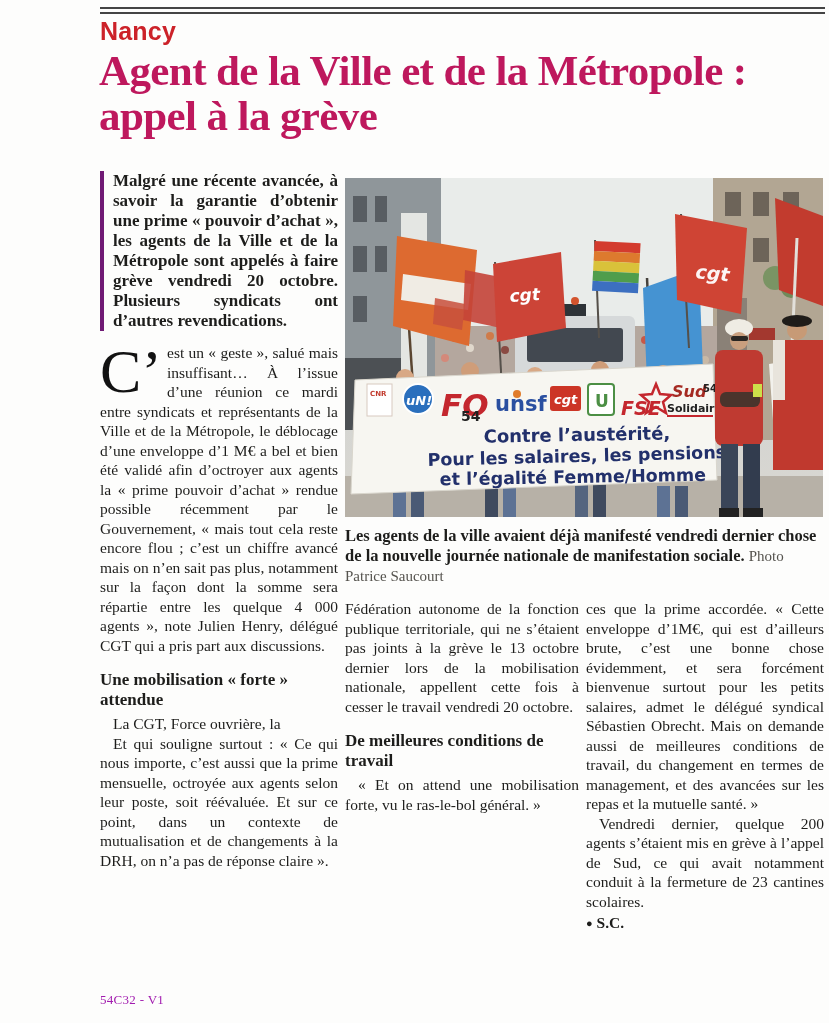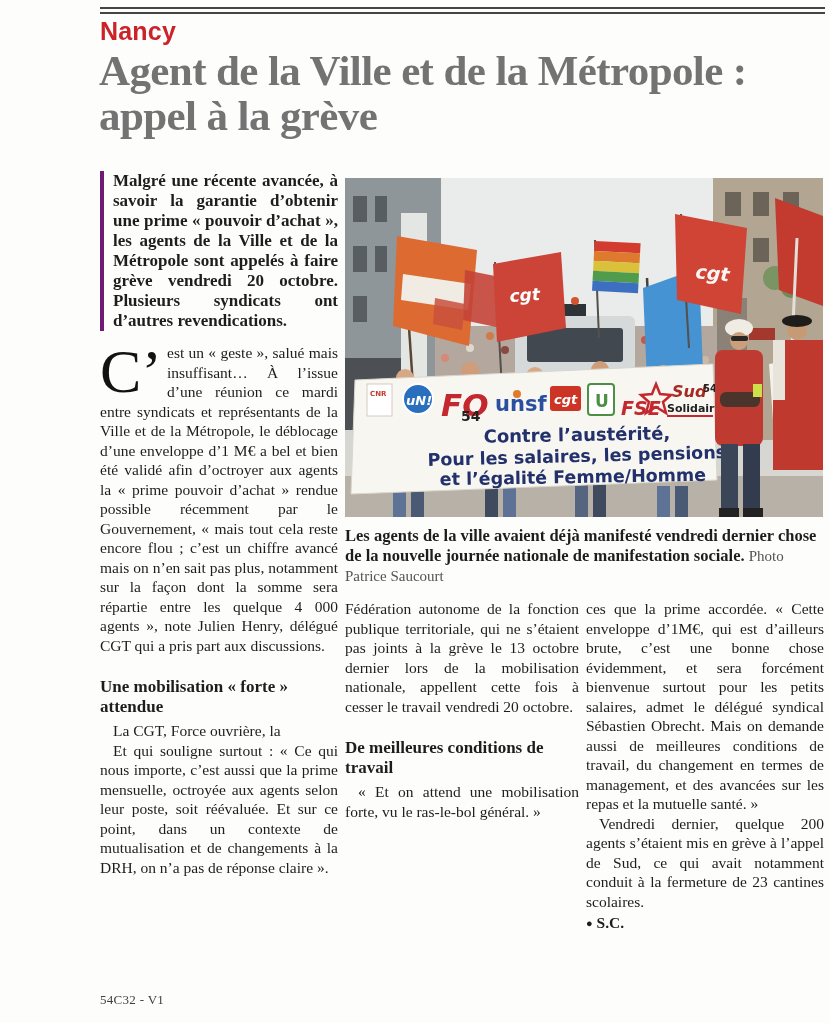--- a/index.html
+++ b/index.html
@@ -13,21 +13,21 @@
     position:absolute;left:100px;top:7px;width:725px;height:3px;
     border-top:2px solid #444;border-bottom:2px solid #444;
   }
   .kicker{
     position:absolute;left:100px;top:17px;
     font-family:"Liberation Sans",sans-serif;font-weight:bold;
     font-size:25px;color:#cc2229;letter-spacing:.2px;
   }
   .headline{
     position:absolute;left:99px;top:49px;width:715px;margin:0;
-    font-size:43px;line-height:1.04;font-weight:bold;color:#737373;
+    font-size:43px;line-height:1.04;font-weight:bold;color:#be185d;
     letter-spacing:-.6px;
   }
   .headline span{display:block;}
   .col{position:absolute;text-align:justify;hyphens:auto;-webkit-hyphens:auto;}
   .col-left{left:100px;top:171px;width:238px;}
   .col-mid{left:345px;top:599px;width:234px;}
   .col-right{left:586px;top:599px;width:238px;}
   p{margin:0;}
   .intro{
     border-left:4px solid #701a75;padding-left:9px;
@@ -35,34 +35,34 @@
     margin-bottom:12px;
   }
   .body{font-size:15.5px;line-height:19.5px;}
   .indent{text-indent:13px;}
   .dropcap{
     float:left;font-size:62px;line-height:50px;
     padding:3px 5px 0 0;color:#121212;
   }
   .subhead{
     font-size:17px;line-height:20px;font-weight:bold;
-    margin:22px 0 4px 0;text-align:left;hyphens:none;
+    margin:15px 0 4px 0;text-align:left;hyphens:none;
   }
   .byline{font-size:15.5px;font-weight:bold;margin-top:3px;text-align:left;}
   .byline .dot{font-size:11px;vertical-align:1px;}
   figure{position:absolute;left:345px;top:178px;width:478px;margin:0;}
   figure svg{display:block;}
   figcaption{
     margin-top:9px;font-size:16.5px;line-height:19.5px;
     font-weight:bold;color:#1d1d1b;
   }
   .credit{font-weight:normal;color:#55534e;font-size:15px;}
   .footer{
     position:absolute;left:100px;top:992px;
-    font-size:13px;color:#404040;letter-spacing:.3px;
+    font-size:13px;color:#a21caf;letter-spacing:.3px;
   }
 </style>
 </head>
 <body>
 
 <div class="page">
 
   <div class="rule-top"></div>
 
   <div class="kicker">Nancy</div>

